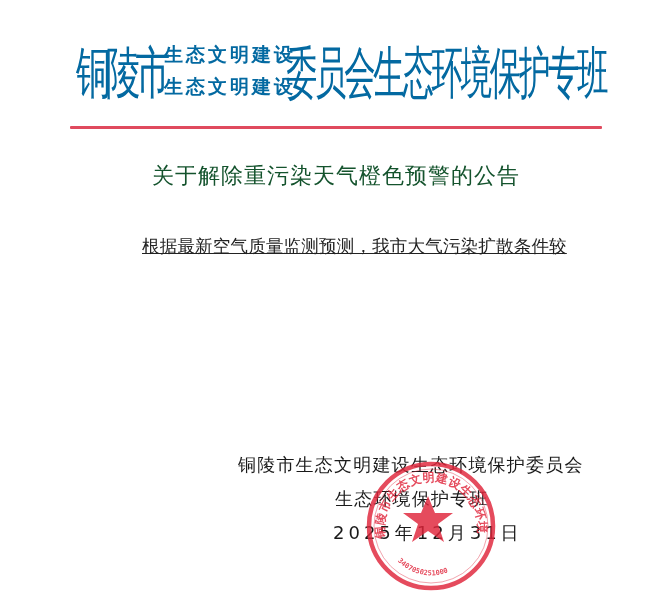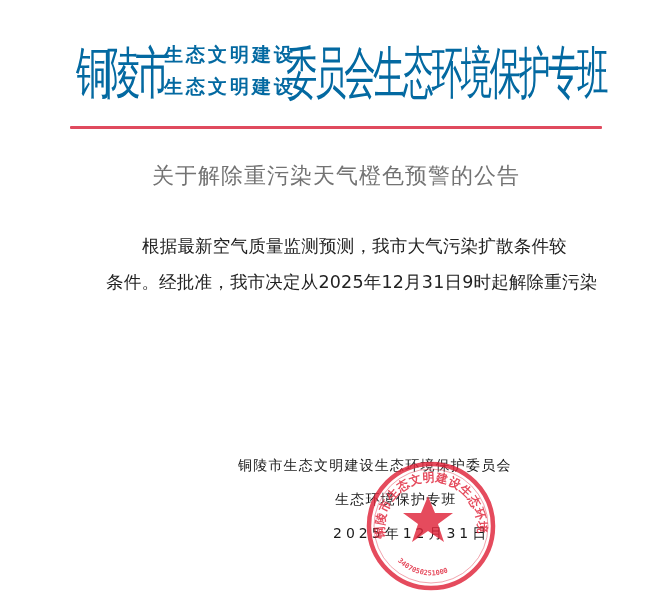--- a/index.html
+++ b/index.html
@@ -70,46 +70,47 @@
       border-radius: 1px;
     }
     .title {
       position: absolute;
       left: 152px;
       top: 160px;
       width: 400px;
       font-size: 22px;
       line-height: 32px;
       letter-spacing: 1px;
-      color: #737373;
+      color: #14532d;
       white-space: nowrap;
     }
     .body-text {
       position: absolute;
       left: 106px;
       top: 228px;
       width: 478px;
       font-size: 17.5px;
       line-height: 36px;
       color: #222;
     }
     .body-text .line {
       display: block;
       white-space: nowrap;
       letter-spacing: 0.2px;
     }
     .body-text .line.first {
       padding-left: 36px;
+      text-decoration: underline;
     }
     .signature {
       position: absolute;
       left: 238px;
       top: 448px;
       width: 345px;
-      font-size: 14px;
+      font-size: 18px;
       line-height: 34px;
       color: #1a1a1a;
       letter-spacing: 1.2px;
     }
     .signature .sig-line {
       display: block;
       white-space: nowrap;
     }
     .signature .sig-org {
       padding-left: 0;
@@ -142,21 +143,20 @@
   </div>
   <div class="big-right">委员会生态环境保护专班</div>
 </div>
 
 <div class="red-rule"></div>
 
 <div class="title">关于解除重污染天气橙色预警的公告</div>
 
 <div class="body-text">
   <span class="line first">根据最新空气质量监测预测，我市大气污染扩散条件较</span>
-  <span class="line">条件。经批准，我市决定从2025年12月31日9时起解除重污染</span>
 </div>
 
 <div class="signature">
   <span class="sig-line sig-org">铜陵市生态文明建设生态环境保护委员会</span>
   <span class="sig-line sig-team">生态环境保护专班</span>
   <span class="sig-line sig-date">2025年12月31日</span>
 </div>
 
 <div class="seal">
   <svg width="132" height="132" viewBox="0 0 132 132">

